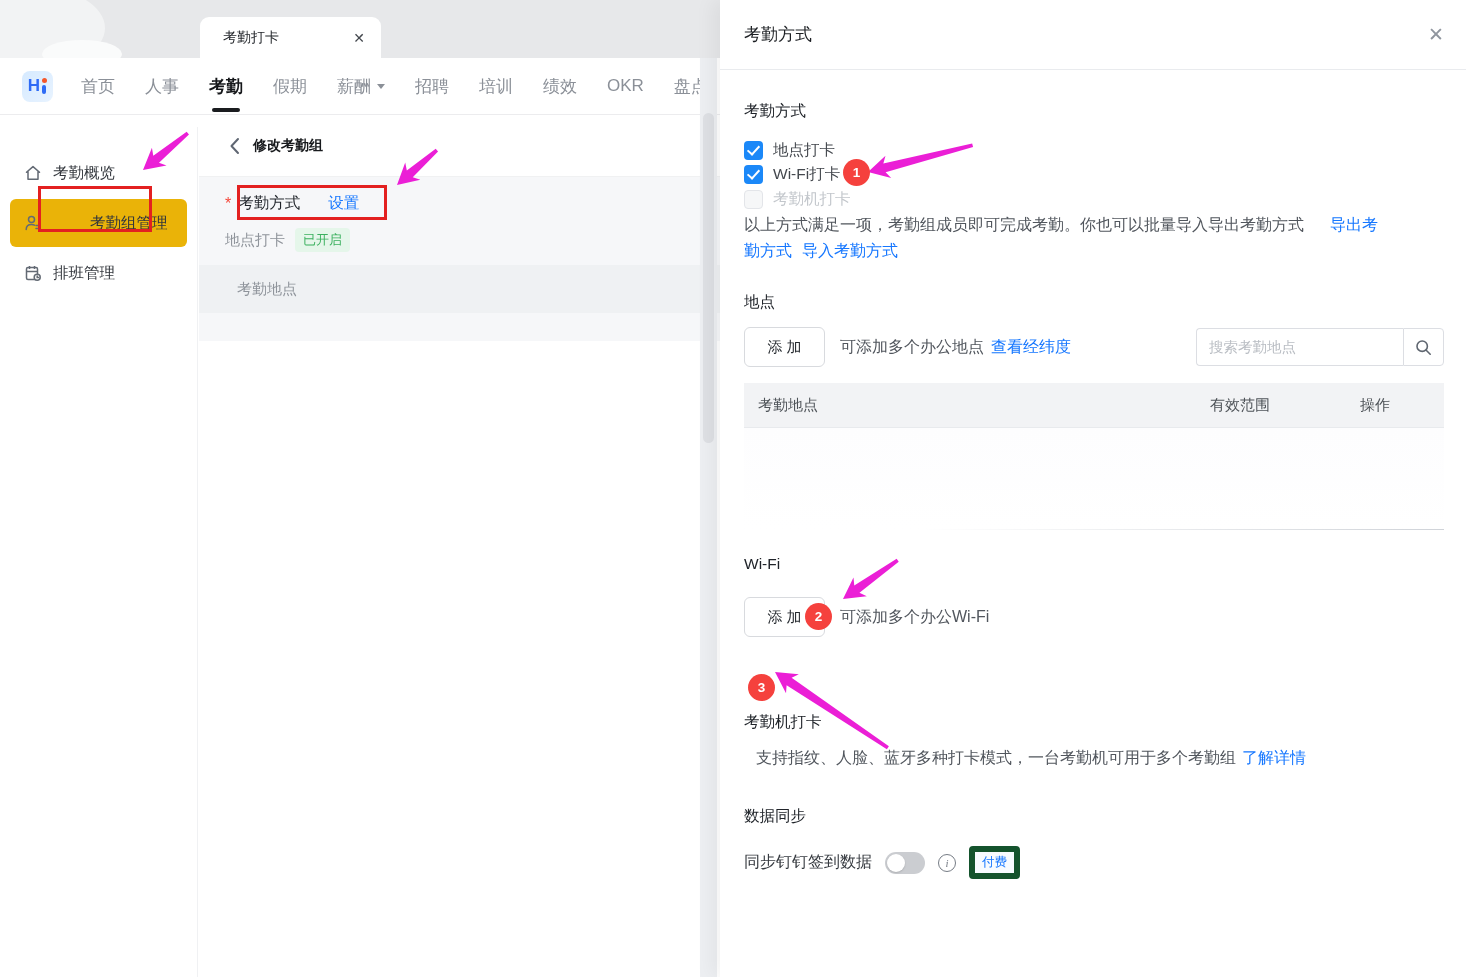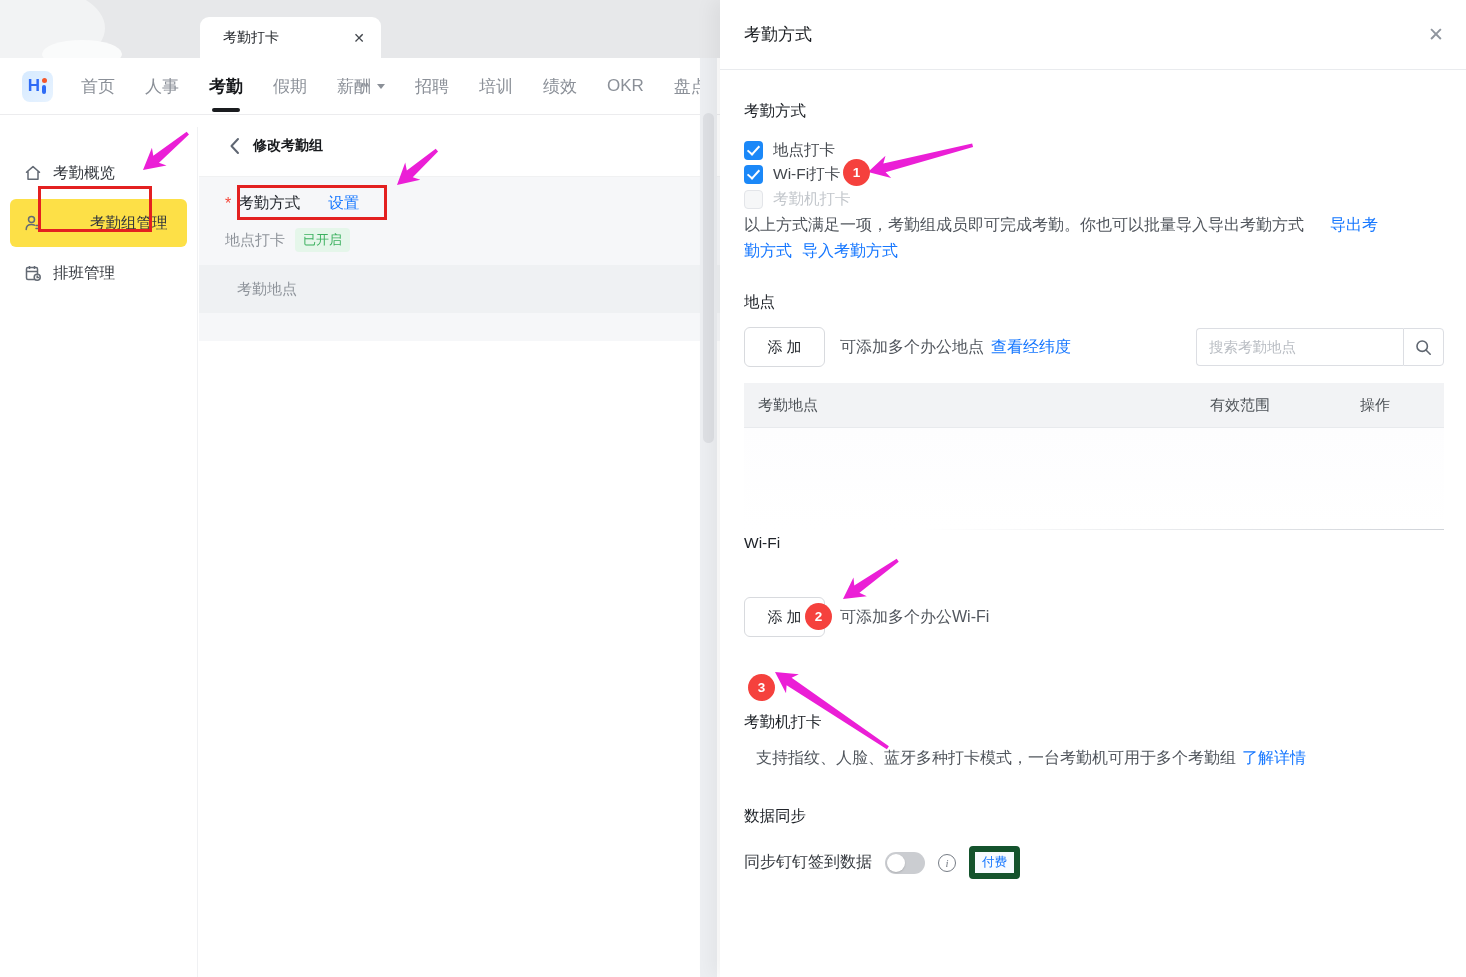--- a/index.html
+++ b/index.html
@@ -31,21 +31,21 @@
   .nav-item.active::after { content:""; position:absolute; left:50%; transform:translateX(-50%);
     bottom:1px; width:28px; height:4px; border-radius:2px; background:#1a1c1f; }
   .nav-item.has-caret::after { content:""; display:inline-block; margin-left:6px; vertical-align:3px;
     border-left:4.5px solid transparent; border-right:4.5px solid transparent; border-top:5.5px solid #8b9098; }
 
   
   .sidebar { position:absolute; left:0; top:127px; width:198px; height:862px; background:#fff;
     border-right:1px solid #f0f1f3; padding-top:22px; }
   .side-item { height:48px; margin:0 10px 2px 10px; border-radius:6px; display:flex; align-items:center;
     padding-left:14px; gap:11px; cursor:pointer; }
-  .side-item.active { background:#fde047;gap:48px; }
+  .side-item.active { background:#eab308;gap:48px; }
   .side-item svg { flex:0 0 auto; }
   .side-label { font-size:15.5px; color:#33373d; }
 
   
   .main { position:absolute; left:199px; top:115px; width:521px; height:862px; background:#fff; }
   .main-header { height:62px; display:flex; align-items:center; padding-left:30px; gap:13px;
     border-bottom:1px solid #f0f1f2; background:#fff; }
   .main-title { font-size:14px; font-weight:bold; color:#17191c; }
   .form-panel { height:164px; background:#f6f7f9; padding-top:16px; }
   .fp-row1 { display:flex; align-items:center; padding-left:26px; gap:7px; }
@@ -260,21 +260,21 @@
       </div>
     </div>
 
     <div class="tbl-header">
       <span class="th1">考勤地点</span>
       <span class="th2">有效范围</span>
       <span class="th3">操作</span>
     </div>
     <div class="tbl-empty"></div>
 
-    <span class="d-label" style="top:534px;">Wi-Fi</span>
+    <span class="d-label" style="top:555px;">Wi-Fi</span>
 
     <div class="add-row" style="top:597px;">
       <button class="btn-add">添 加</button>
       <span class="add-hint">可添加多个办公Wi-Fi</span>
     </div>
 
 
     <span class="d-label" style="top:712px;">考勤机打卡</span>
     <div class="m-desc"><span>支持指纹、人脸、蓝牙多种打卡模式，一台考勤机可用于多个考勤组</span><a class="link">了解详情</a></div>
 

